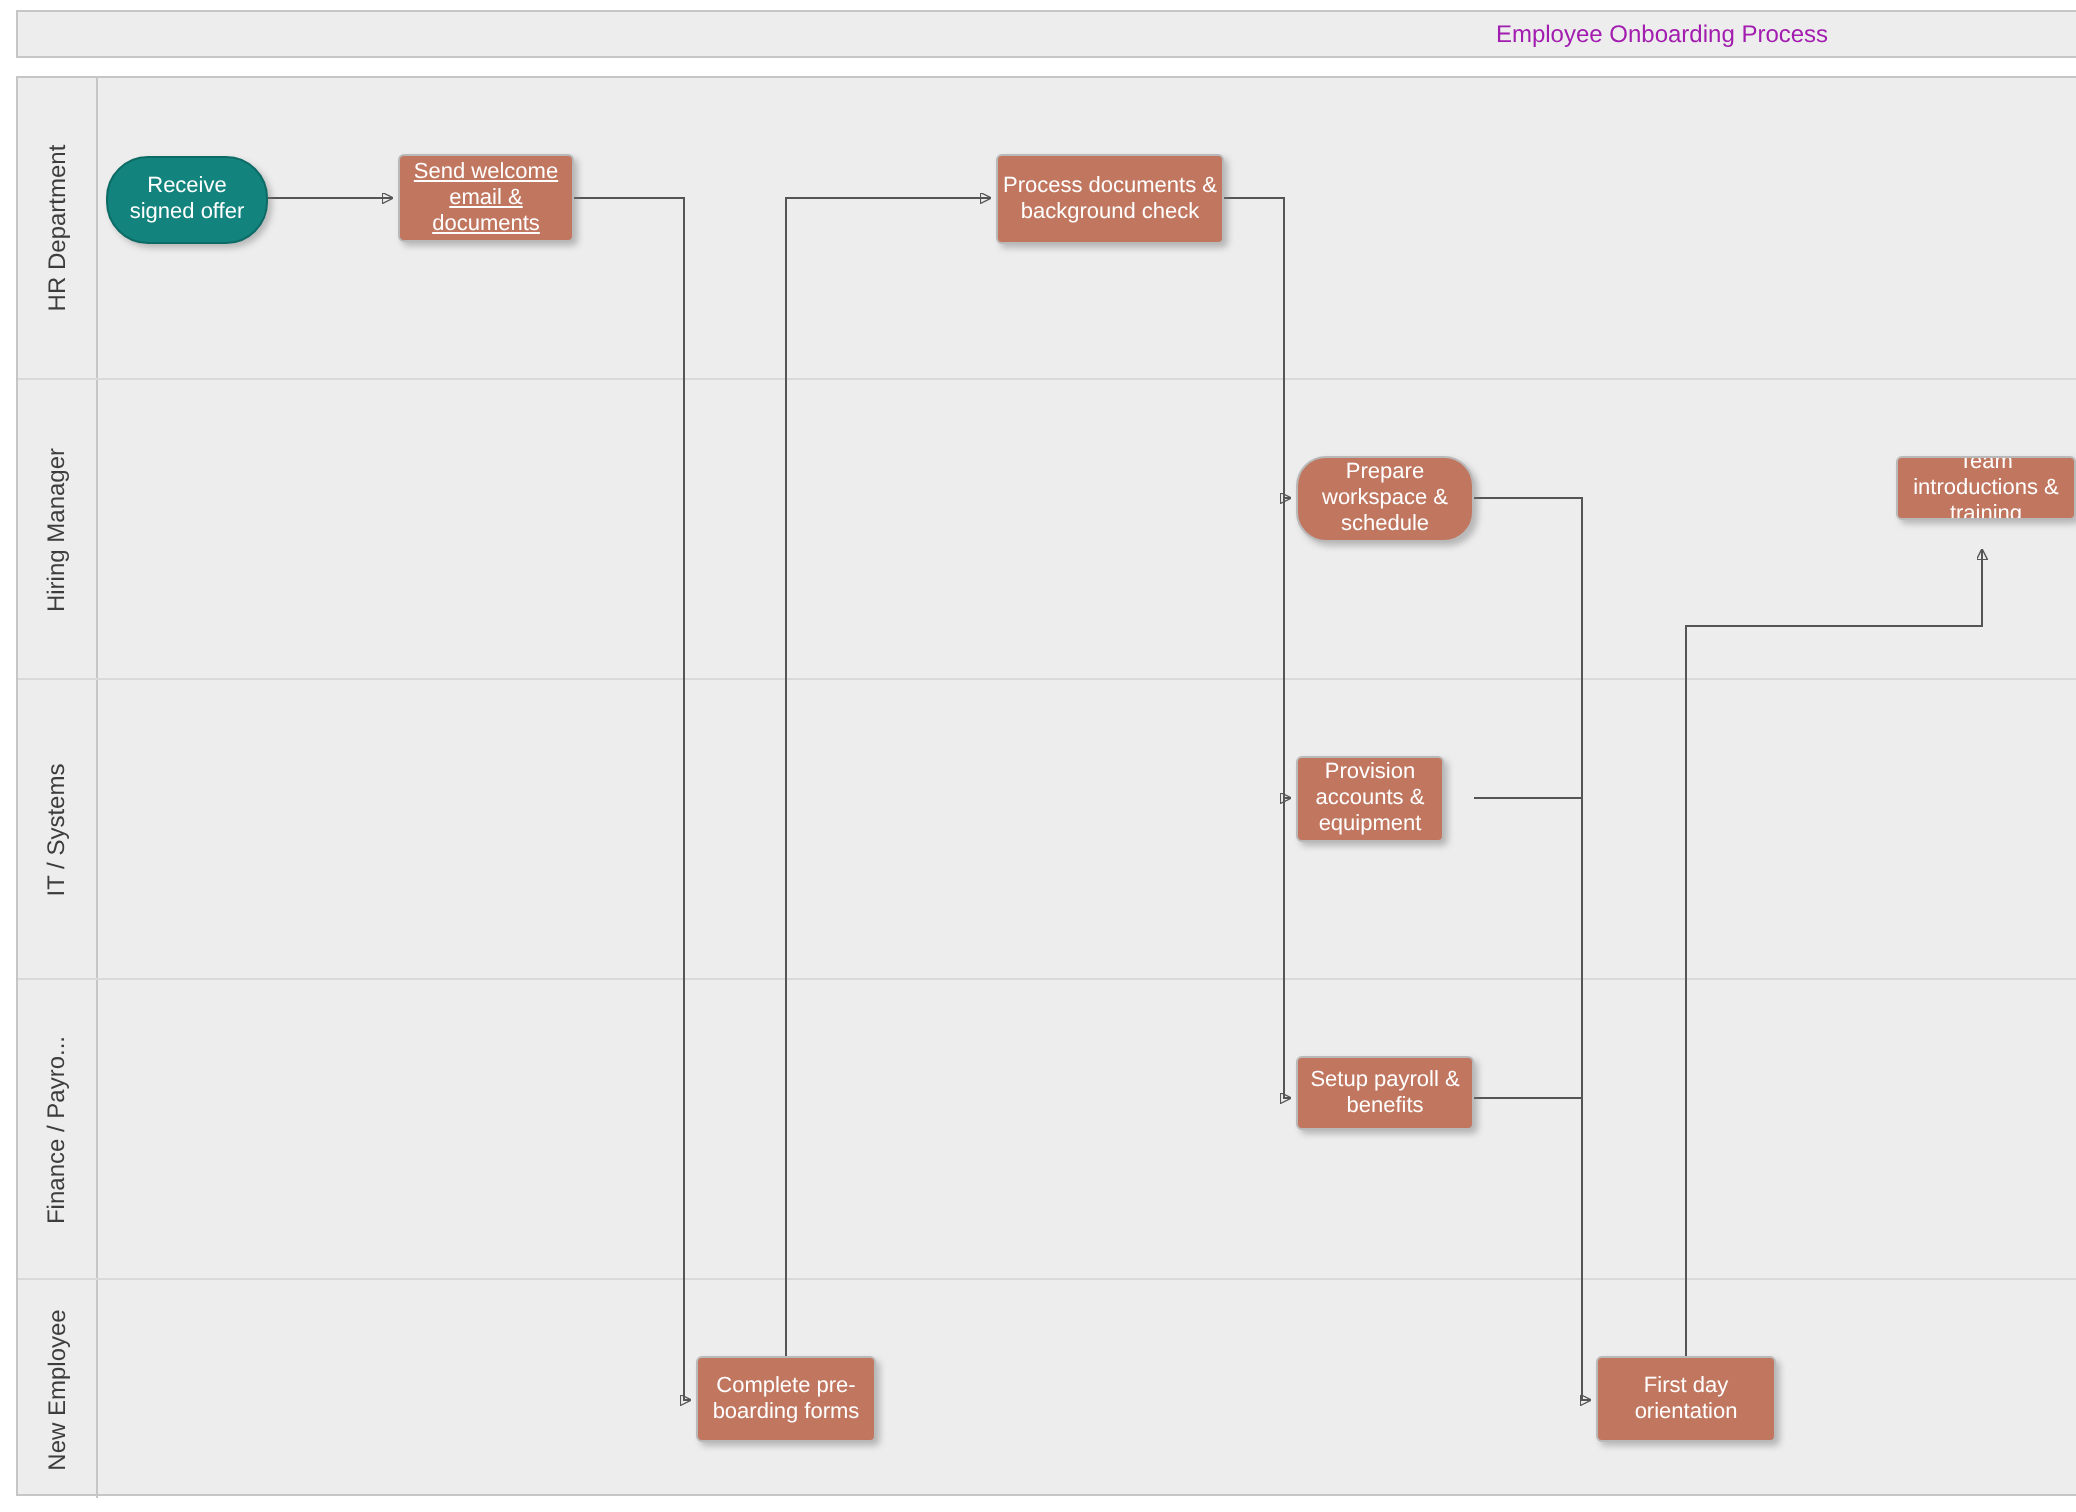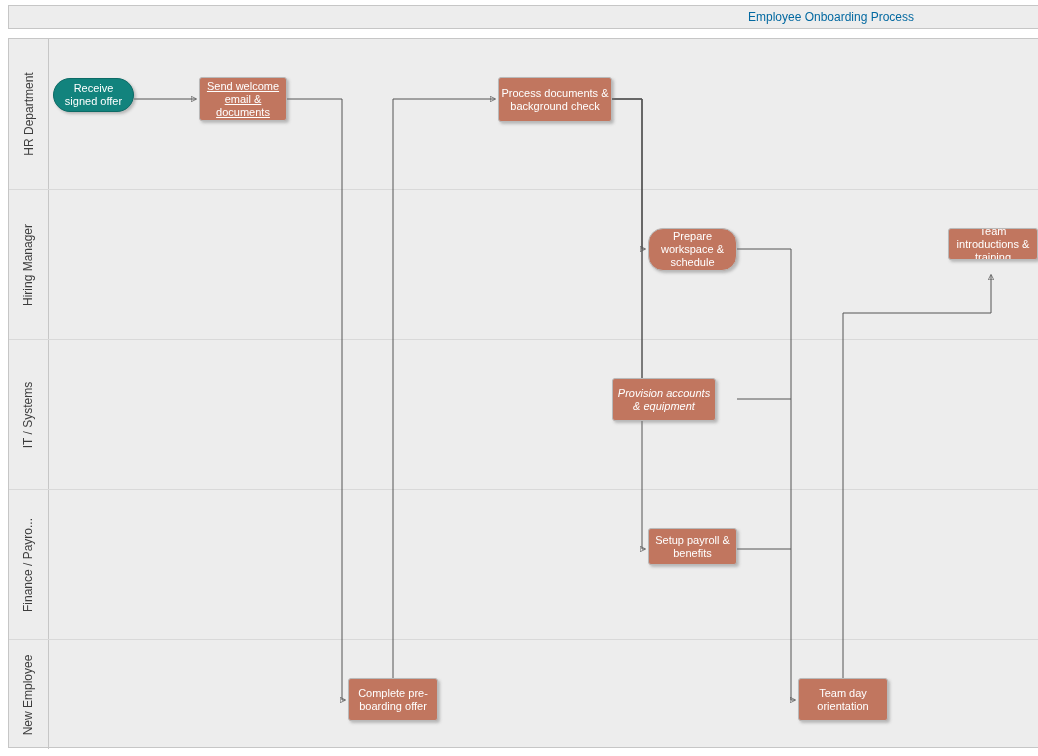--- a/index.html
+++ b/index.html
@@ -11,21 +11,21 @@
   }
   *{box-sizing:border-box;margin:0;padding:0;}
   body{font-family:"Liberation Sans",sans-serif;background:#ffffff;}
   .canvas{position:relative;width:1038px;height:756px;overflow:hidden;background:#ffffff;}
 
   .title-bar{
     position:absolute;left:8px;top:5px;width:1646px;height:24px;
     background:var(--lane-fill);border:1px solid var(--pool-border);
     display:flex;align-items:center;justify-content:center;
   }
-  .title-bar span{font-size:12px;color:#0369a1;}
+  .title-bar span{font-size:12px;color:#a21caf;}
 
   .pool{
     position:absolute;left:8px;top:38px;width:1646px;height:710px;
     border:1px solid var(--pool-border);background:var(--lane-fill);
     display:flex;flex-direction:column;
   }
   .lane{display:flex;flex:0 0 auto;}
   .lane + .lane{border-top:1px solid var(--lane-divider);}
   .lane-label-cell{
     flex:0 0 40px;border-right:1px solid var(--pool-border);
@@ -108,31 +108,31 @@
     <path d="M393 678 L393 99 L495 99" marker-end="url(#arrow)"></path>
     <path d="M588 99 L642 99 L642 249 L645 249" marker-end="url(#arrow)"></path>
     <path d="M588 99 L642 99 L642 399 L645 399" marker-end="url(#arrow)"></path>
     <path d="M588 99 L642 99 L642 549 L645 549" marker-end="url(#arrow)"></path>
     <path d="M737 249 L791 249 L791 700 L795 700" marker-end="url(#arrow)"></path>
     <path d="M737 399 L791 399"></path>
     <path d="M737 549 L791 549"></path>
     <path d="M843 678 L843 313 L991 313 L991 275" marker-end="url(#arrow)"></path>
   </svg>
 
-  <div class="node start" style="left:53px;top:78px;width:81px;height:34px;">Receive signed offer</div>
+  <div class="node start" style="left:53px;top:78px;width:81px;height:44px;">Receive signed offer</div>
 
   <div class="node task" style="left:199px;top:77px;width:88px;height:44px;text-decoration:underline;">Send welcome email &amp; documents</div>
 
   <div class="node task" style="left:498px;top:77px;width:114px;height:45px;">Process documents &amp; background check</div>
 
   <div class="node task" style="left:648px;top:228px;width:89px;height:43px;border-radius:15px;">Prepare workspace &amp; schedule</div>
 
   <div class="node task" style="left:948px;top:228px;width:90px;height:32px;">Team introductions &amp; training</div>
 
-  <div class="node task" style="left:612px;top:378px;width:104px;height:43px;font-style:italic;">Provision accounts &amp; equipment</div>
+  <div class="node task" style="left:648px;top:378px;width:74px;height:43px;">Provision accounts &amp; equipment</div>
 
   <div class="node task" style="left:648px;top:528px;width:89px;height:37px;">Setup payroll &amp; benefits</div>
 
-  <div class="node task" style="left:348px;top:678px;width:90px;height:43px;">Complete pre-boarding offer</div>
+  <div class="node task" style="left:348px;top:678px;width:90px;height:43px;">Complete pre-boarding forms</div>
 
-  <div class="node task" style="left:798px;top:678px;width:90px;height:43px;">Team day orientation</div>
+  <div class="node task" style="left:798px;top:678px;width:90px;height:43px;">First day orientation</div>
 
 </div>
 
 </body></html>

